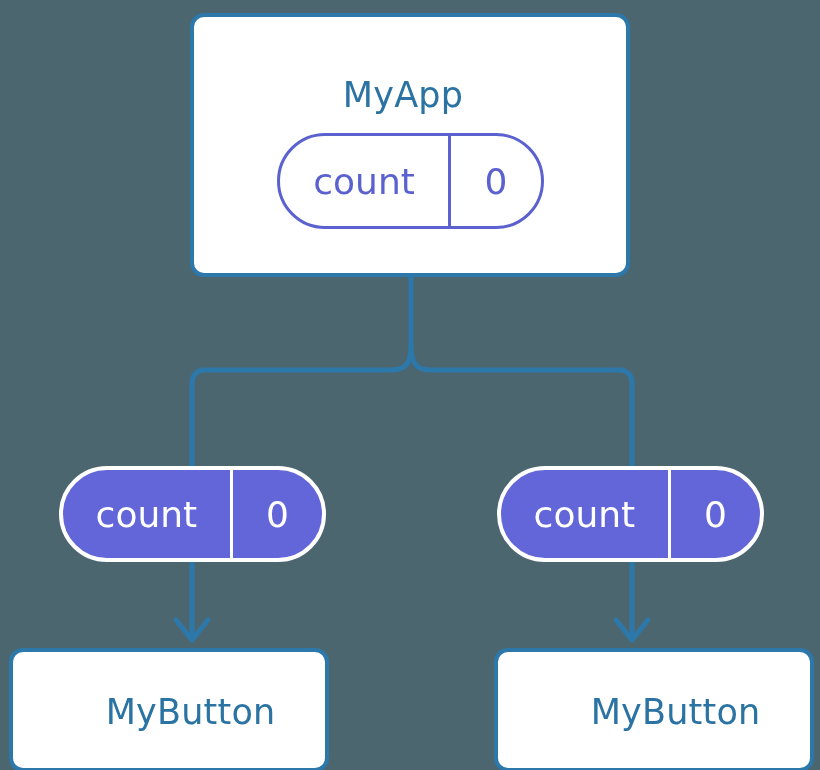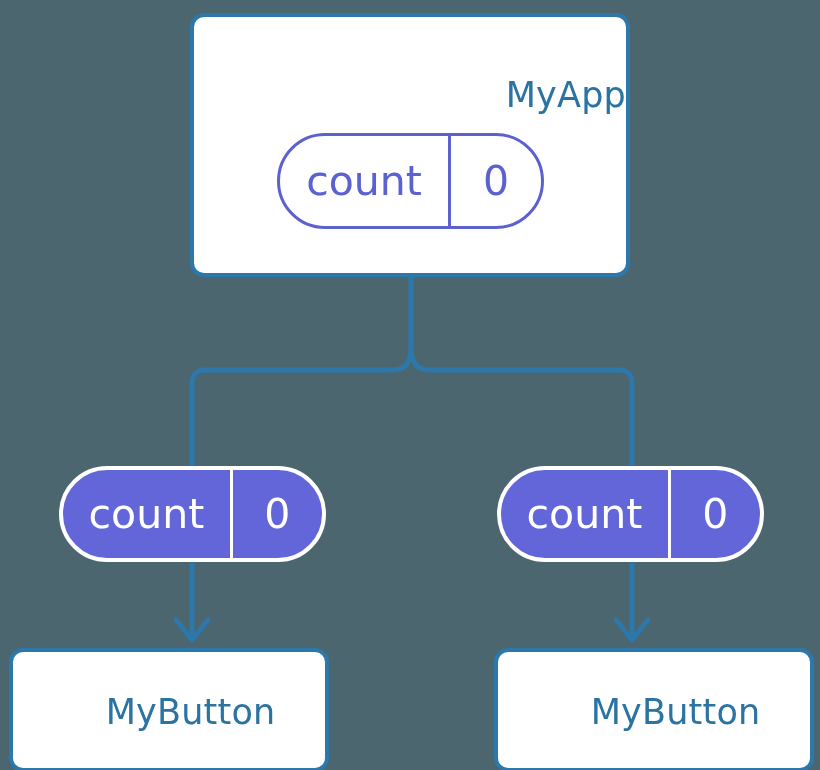--- a/index.html
+++ b/index.html
@@ -48,22 +48,21 @@
   #app-box {
     left: 190px;
     top: 13px;
     width: 440px;
     height: 264px;
   }
   #app-box .component-title {
     position: absolute;
     top: 58px;
     left: 0;
-    right: 0;
-    text-align: right;
+    right: 14px;
   }
 
   
   .button-box {
     height: 124px;
   }
   #button-box-left {
     left: 9px;
     top: 648px;
     width: 320px;
@@ -88,21 +87,21 @@
     display: flex;
     align-items: stretch;
     border-radius: 999px;
     overflow: hidden;
     z-index: 3;
   }
   .pill-name, .pill-value {
     display: flex;
     align-items: center;
     justify-content: center;
-    font-size: 41px;
+    font-size: 36px;
     font-weight: 400;
     white-space: nowrap;
     box-sizing: border-box;
   }
 
   
   .state-pill.outline {
     border: 3px solid #5b61cf;
     background: #ffffff;
   }

